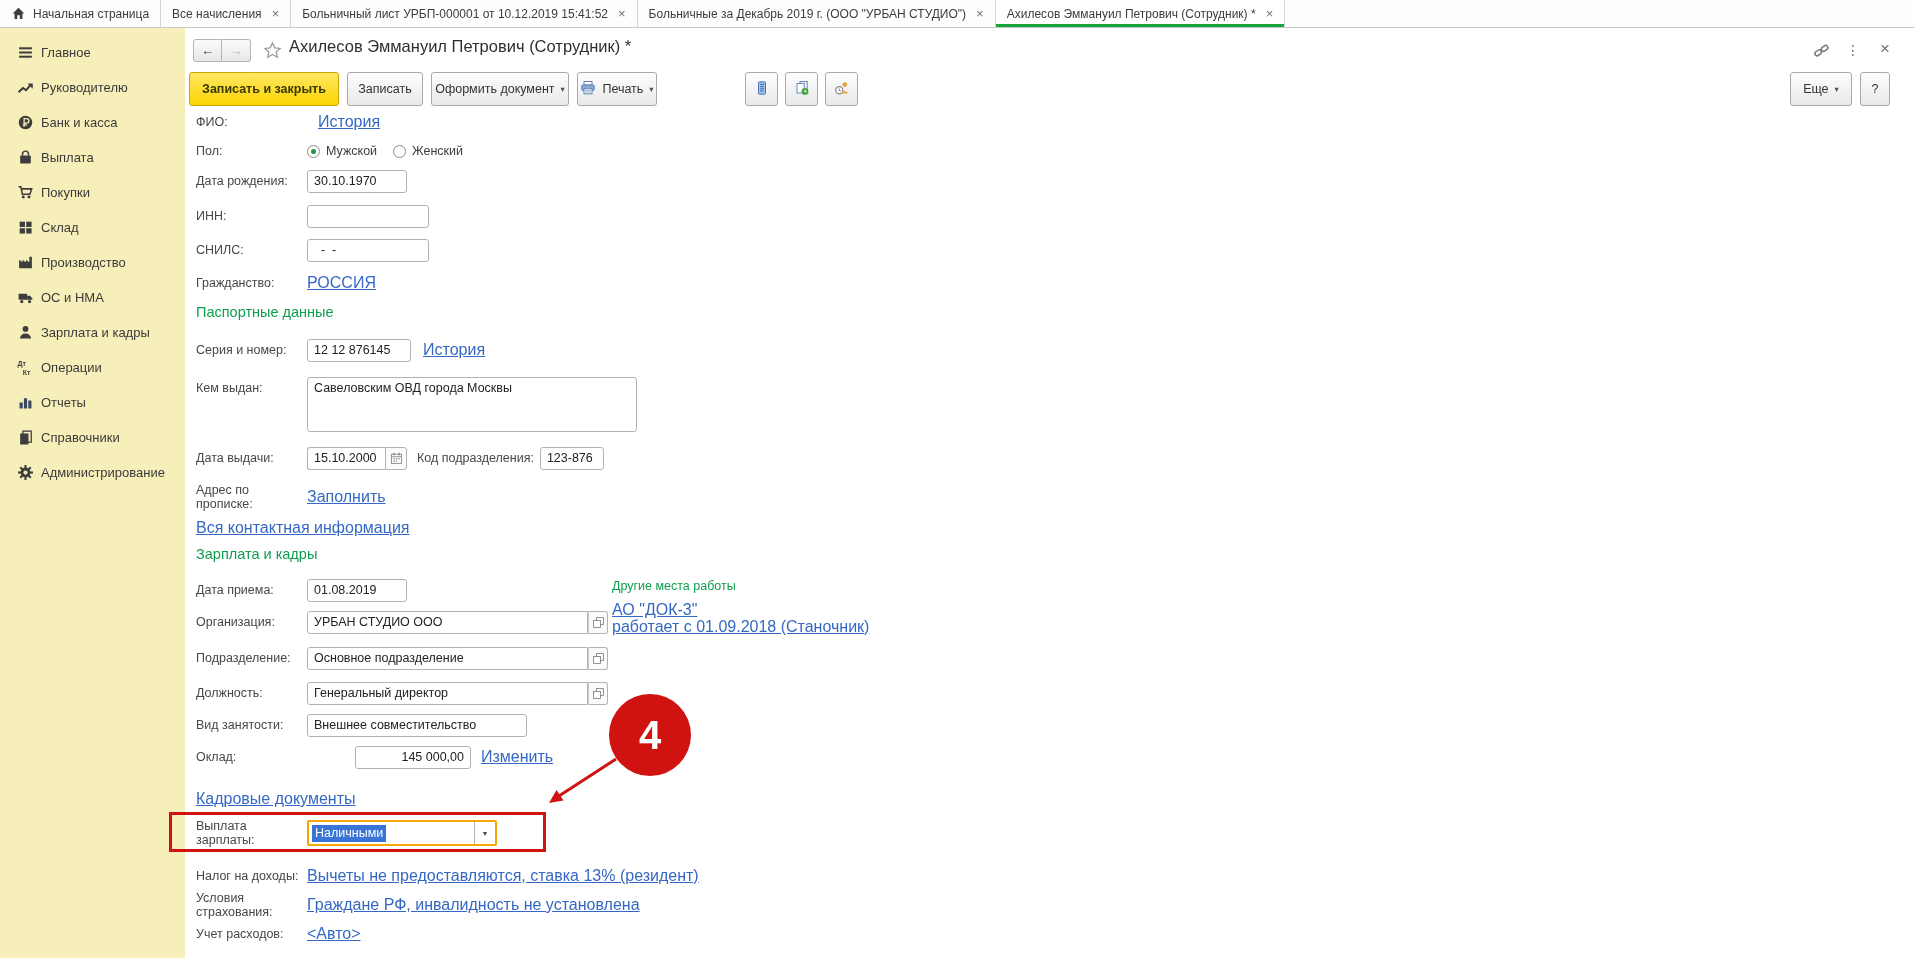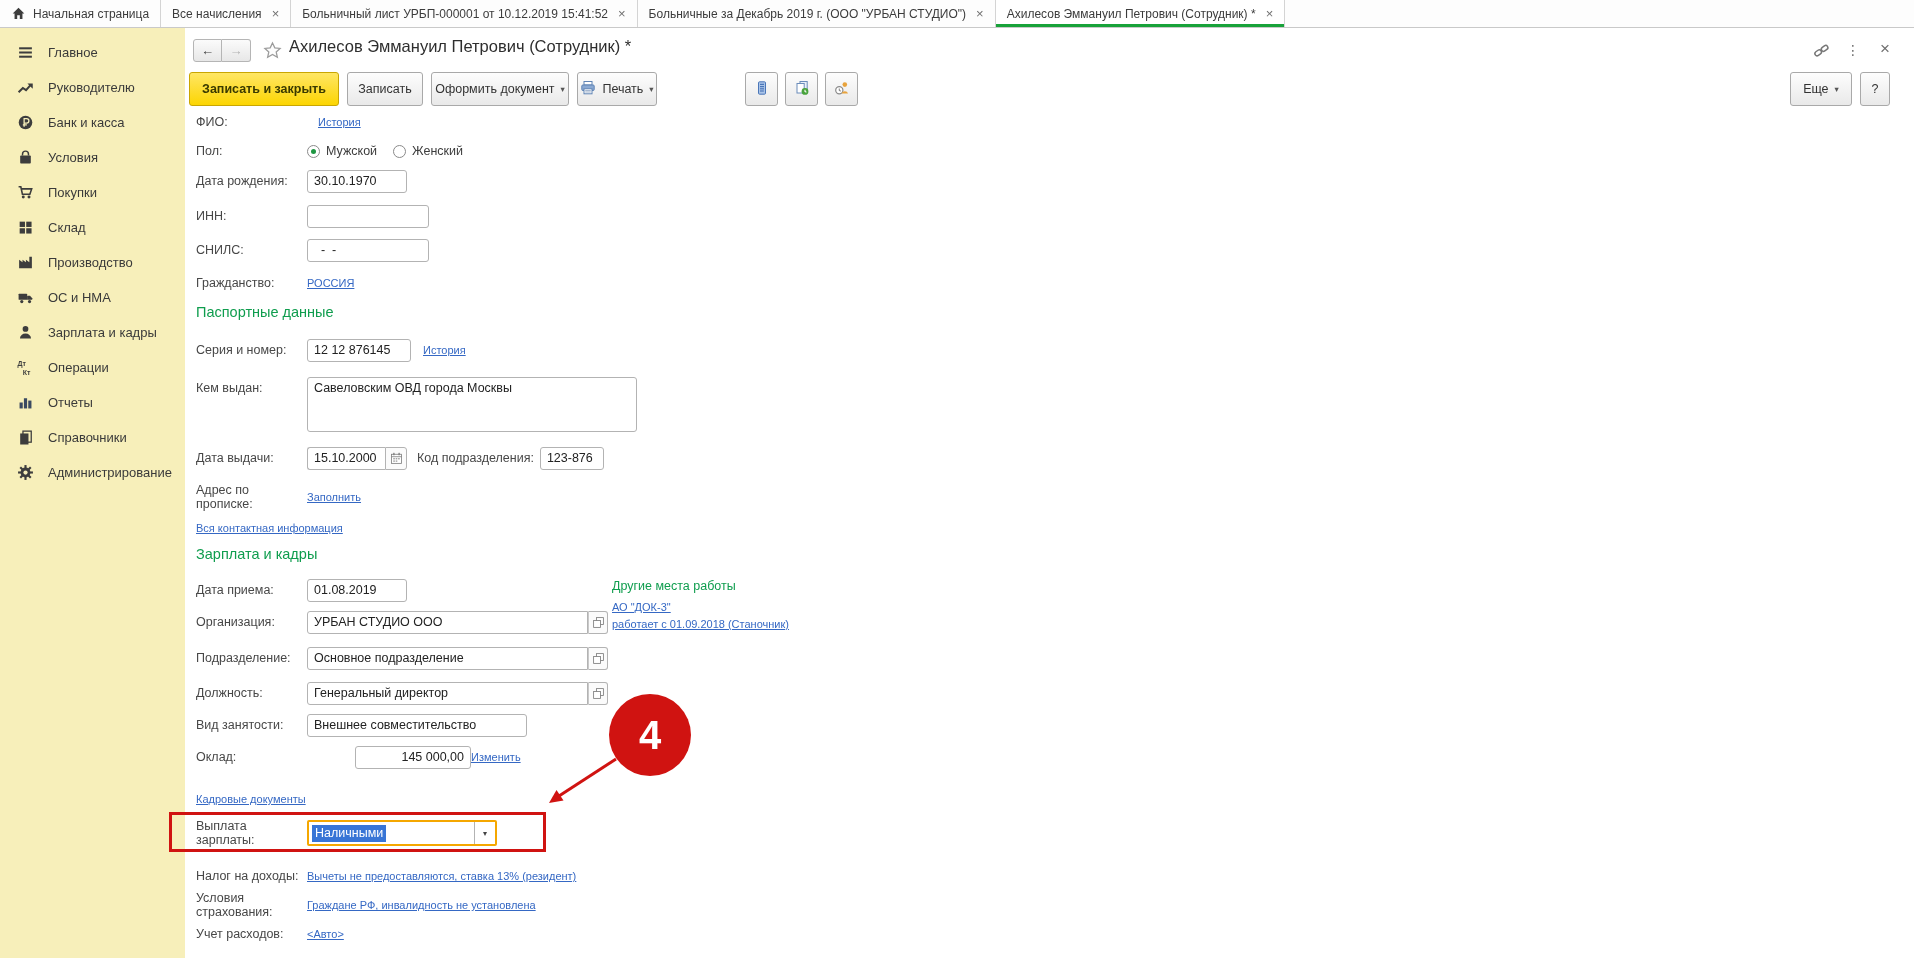--- a/index.html
+++ b/index.html
@@ -12,21 +12,21 @@
           border-bottom:1px solid #c9c9c9;display:flex;align-items:stretch;z-index:6}
   .tab{display:flex;align-items:center;gap:7px;padding:0 11px;border-right:1px solid #d4d4d4;
        font-size:12px;color:#3c3c3c;white-space:nowrap;position:relative;cursor:pointer}
   .tab.active{background:#fff}
   .tab.active::after{content:"";position:absolute;left:0;right:0;bottom:0;height:3px;background:#18a23a}
   .tab .x{color:#707070;font-size:13px;margin-left:3px;line-height:1}
   .tabicon svg{width:15px;height:15px;display:block}
 
   
   .sidebar{position:absolute;top:28px;left:0;width:185px;bottom:0;background:#f7efba;padding-top:7px;z-index:5}
-  .side-item{height:35px;display:flex;align-items:center;padding-left:17px;gap:14px;
+  .side-item{height:35px;display:flex;align-items:center;padding-left:17px;gap:7px;
              font-size:13px;color:#3a3a3a;cursor:pointer;white-space:nowrap}
   .side-item svg{width:17px;height:17px;flex:none}
 
   
   .main{position:absolute;top:28px;left:185px;right:0;bottom:0;background:#fff}
 
   .navgroup{position:absolute;left:8px;top:11px;display:flex}
   .navbtn{width:29px;height:23px;border:1px solid #b5b5b5;background:linear-gradient(#fbfbfb,#e7e7e7);
           font-size:13px;display:flex;align-items:center;justify-content:center;padding:0;cursor:pointer;font-family:inherit}
   .navbtn.back{border-radius:3px 0 0 3px;color:#3c3c3c}
@@ -47,21 +47,21 @@
 
   
   .frow{position:absolute;left:11px;display:flex;align-items:center;height:24px;font-size:12.5px}
   .flabel{width:111px;flex:none;color:#474747}
   .finput{height:23px;border:1px solid #b3b3b3;border-radius:3px;font-family:inherit;font-size:12.5px;
           padding:0 6px;color:#222;background:#fff}
   .finput.joined{border-radius:3px 0 0 3px}
   .openbtn{height:23px;width:20px;border:1px solid #b3b3b3;border-left:1px solid #c9c9c9;border-radius:0 3px 3px 0;
            background:#fbfbfb;display:flex;align-items:center;justify-content:center;padding:0;cursor:pointer}
   .openbtn svg{width:13px;height:13px}
-  .link{color:#3568c4;text-decoration:underline;cursor:pointer;white-space:nowrap;font-size:11px}
+  .link{color:#3568c4;text-decoration:underline;cursor:pointer;white-space:nowrap;font-size:16px}
   .sect{position:absolute;left:11px;font-size:14.5px;color:#0f9d4e;white-space:nowrap}
   .greenhdr{position:absolute;font-size:12.5px;color:#0f9d4e;white-space:nowrap}
 
   .radio{display:flex;align-items:center;gap:6px;margin-right:16px;cursor:pointer}
   .rb{width:13px;height:13px;border:1px solid #8a8a8a;border-radius:50%;background:#fff;position:relative;flex:none}
   .rb.sel::after{content:"";position:absolute;left:3px;top:3px;right:3px;bottom:3px;border-radius:50%;background:#1e9642}
 
   .datefield{display:flex;align-items:stretch;height:23px}
   .datefield input{width:78px;border:1px solid #b3b3b3;border-right:none;border-radius:3px 0 0 3px;
                    font-family:inherit;font-size:12.5px;padding:0 6px;color:#222}
@@ -145,21 +145,21 @@
       </span>
       <span>Банк и касса</span>
     </div>
     <div class="side-item">
       <span style="display: flex;">
         <svg viewBox="0 0 16 16">
           <path d="M5.2 6.2 V4.8 a2.8 2.8 0 0 1 5.6 0 V6.2" fill="none" stroke="#3d3d3d" stroke-width="1.4"></path>
           <rect x="3" y="6" width="10" height="7.6" rx="0.8" fill="#3d3d3d"></rect>
         </svg>
       </span>
-      <span>Условия</span>
+      <span>Выплата</span>
     </div>
     <div class="side-item">
       <span style="display: flex;">
         <svg viewBox="0 0 16 16">
           <path d="M1.5 2.6 H3.6 L5.1 9.6 H12.1 L13.8 4.6 H4.1" fill="none" stroke="#3d3d3d" stroke-width="1.5"></path>
           <circle cx="5.9" cy="12.3" r="1.4" fill="#3d3d3d"></circle>
           <circle cx="11.3" cy="12.3" r="1.4" fill="#3d3d3d"></circle>
         </svg>
       </span>
       <span>Покупки</span>
@@ -448,21 +448,21 @@
         <svg viewBox="0 0 16 16">
           <rect x="5.5" y="2" width="8.5" height="8.5" fill="#fff" stroke="#777"></rect>
           <rect x="2" y="5.5" width="8.5" height="8.5" fill="#fff" stroke="#777"></rect>
         </svg>
       </button>
   </div>
 
   <div class="frow" style="top:717px">
     <span class="flabel">Оклад:</span>
     <input class="finput" style="width: 116px; text-align: right; margin-left: 48px;" value="145 000,00">
-    <a class="link" style="">Изменить</a>
+    <a class="link" style="margin-left:10px">Изменить</a>
   </div>
 
   <div class="greenhdr" style="left:427px;top:551px">Другие места работы</div>
   <a class="link" style="position:absolute;left:427px;top:573px">АО "ДОК-3"</a>
   <a class="link" style="position:absolute;left:427px;top:590px">работает с 01.09.2018 (Станочник)</a>
 
   <div class="frow" style="top:759px">
     <a class="link">Кадровые документы</a>
   </div>
 

